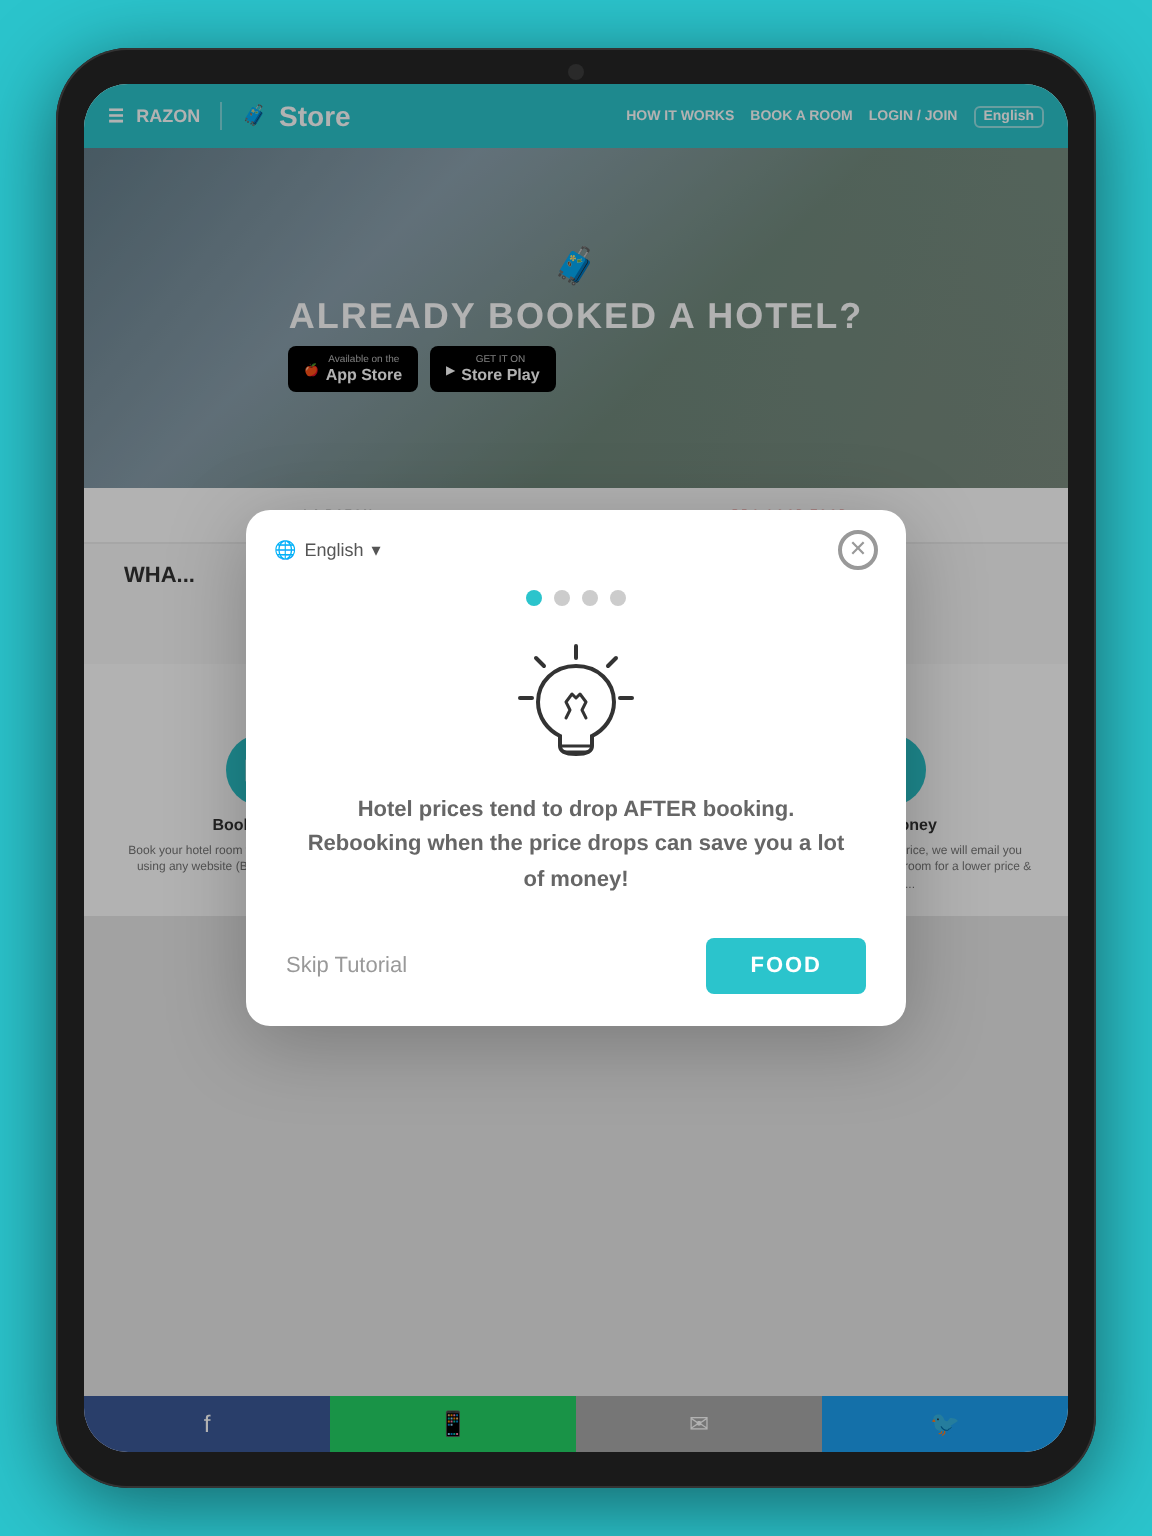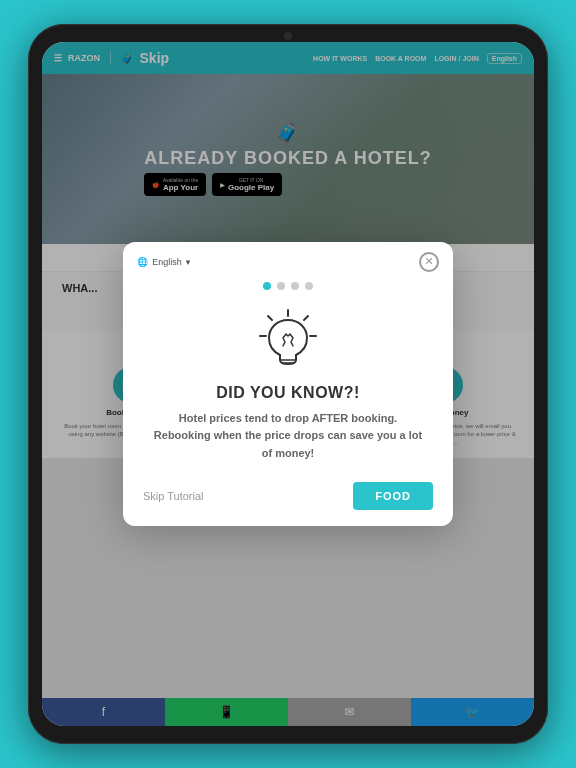--- a/index.html
+++ b/index.html
@@ -384,48 +384,48 @@
   <div class="tablet-camera"></div>
 
   <div class="tablet-screen">
 
     <div class="navbar">
       <div class="navbar-left">
         <span>☰</span>
         <span>RAZON</span>
         <span style="width:1px;height:14px;background:rgba(255,255,255,0.4);margin:0 4px"></span>
         <span style="font-size:10px">🧳</span>
-        <span style="font-size:14px;font-weight:800">Skip</span>
+        <span style="font-size:14px;font-weight:800">Store</span>
       </div>
       <div class="navbar-right">
         <span>HOW IT WORKS</span>
         <span>BOOK A ROOM</span>
         <span>LOGIN / JOIN</span>
         <span style="border:1px solid rgba(255,255,255,0.5);border-radius:3px;padding:1px 4px">English</span>
       </div>
     </div>
 
     <div class="hero">
       <div class="hero-bg"></div>
       <div class="hero-content">
         <div class="hero-icon">🧳</div>
         <div class="hero-title">ALREADY BOOKED A HOTEL?</div>
         <div class="app-buttons">
           <div class="app-btn">
             <span>🍎</span>
             <div>
               <div style="font-size:5px;opacity:0.7">Available on the</div>
-              <div style="font-size:8px;font-weight:700">App Your</div>
+              <div style="font-size:8px;font-weight:700">App Store</div>
             </div>
           </div>
           <div class="app-btn">
             <span>▶</span>
             <div>
               <div style="font-size:5px;opacity:0.7">GET IT ON</div>
-              <div style="font-size:8px;font-weight:700">Google Play</div>
+              <div style="font-size:8px;font-weight:700">Store Play</div>
             </div>
           </div>
         </div>
       </div>
     </div>
 
     <div class="logos-strip">
       <div class="logo-item">LA RAZON</div>
       <div class="logo-item" style="color:#cc0000">BBC GOOD FOOD</div>
     </div>
@@ -501,21 +501,20 @@
 
             <path d="M35 14 C24 14 16 22 16 32 C16 40 21 46 27 49 L27 54 C27 56 29 58 35 58 C41 58 43 56 43 54 L43 49 C49 46 54 40 54 32 C54 22 46 14 35 14 Z" fill="white" stroke="#333" stroke-width="2"></path>
 
             <line x1="28" y1="54" x2="42" y2="54" stroke="#333" stroke-width="1.5" stroke-linecap="round"></line>
             <line x1="29" y1="57" x2="41" y2="57" stroke="#333" stroke-width="1.5" stroke-linecap="round"></line>
 
             <path d="M30 40 L32 36 L30 32 L33 28 L35 30 L37 28 L40 32 L38 36 L40 40" stroke="#333" stroke-width="1.5" fill="none" stroke-linecap="round" stroke-linejoin="round"></path>
           </svg>
         </div>
 
-        <div class="modal-title">DID YOU KNOW?!</div>
 
         <div class="modal-desc">Hotel prices tend to drop AFTER booking. Rebooking when the price drops can save you a lot of money!</div>
 
         <div class="modal-footer">
           <button class="skip-btn">Skip Tutorial</button>
           <button class="next-btn">FOOD</button>
         </div>
 
       </div>
     </div>

